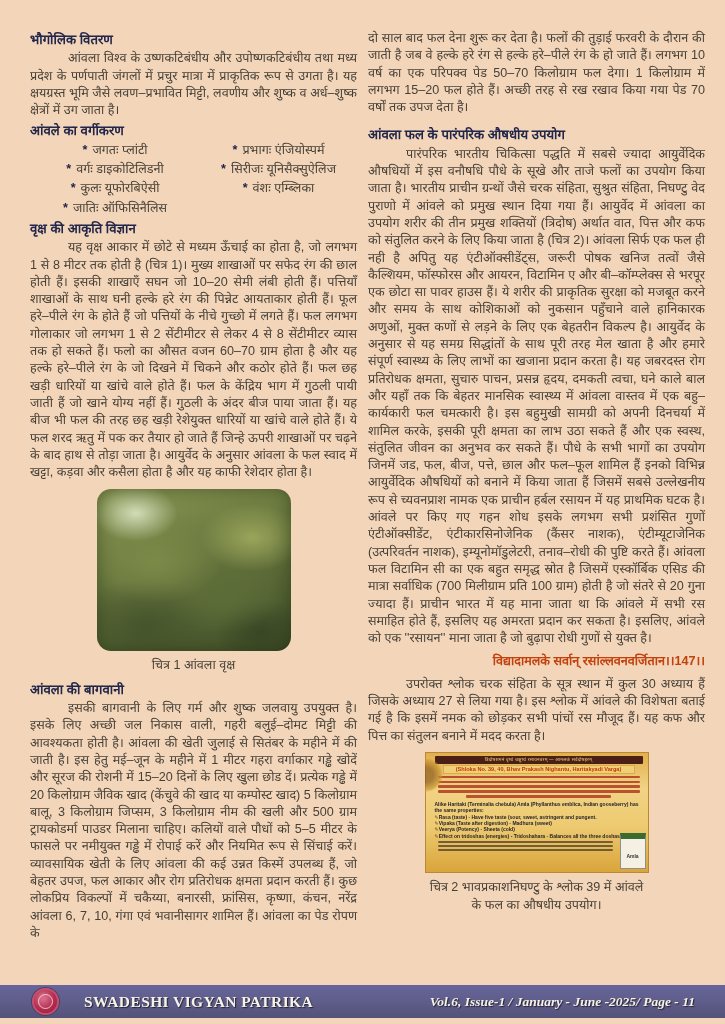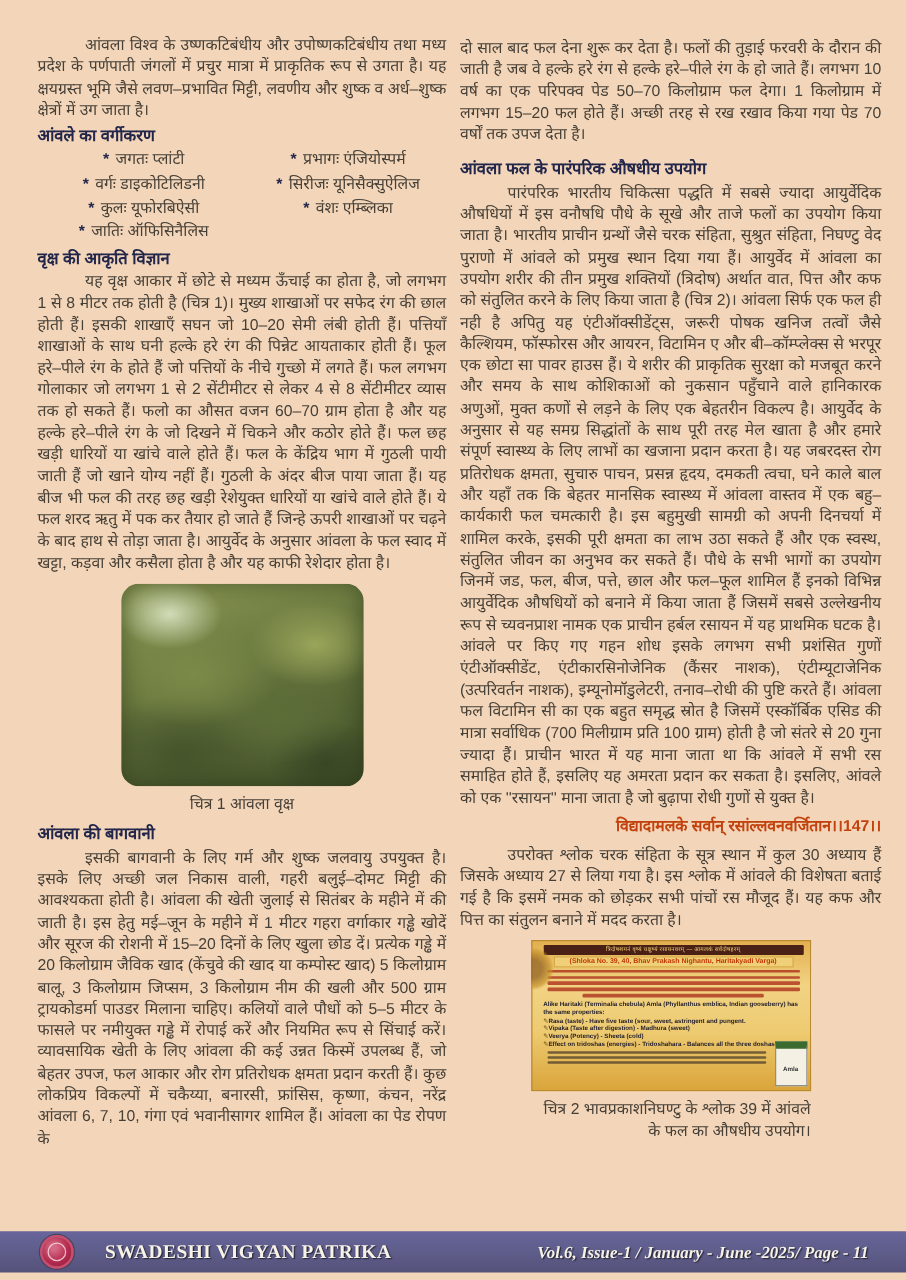--- a/index.html
+++ b/index.html
@@ -38,21 +38,21 @@
       radial-gradient(60px 40px at 20% 15%,rgba(230,240,210,.8),rgba(230,240,210,0) 70%),
       radial-gradient(70px 45px at 80% 30%,#9aa55a,rgba(154,165,90,0) 75%),
       radial-gradient(90px 55px at 30% 45%,#7c8a48,rgba(124,138,72,0) 75%),
       radial-gradient(80px 50px at 65% 65%,#5d6d38,rgba(93,109,56,0) 75%),
       radial-gradient(100px 60px at 25% 85%,#46542c,rgba(70,84,44,0) 80%),
       radial-gradient(60px 40px at 85% 88%,#3a4726,rgba(58,71,38,0) 80%),
       linear-gradient(160deg,#8d9a55 0%,#6b7a40 40%,#414f28 100%);
     box-shadow:inset 0 0 18px rgba(20,30,10,.45);
   }
   .caption{text-align:center;margin-top:6px;}
-  .caption2{text-align:right;margin-top:5px;line-height:18px;}
+  .caption2{text-align:center;margin-top:5px;line-height:18px;}
   
   .fig2{margin:7px auto 0 auto;width:224px;}
   .card{
     position:relative;width:224px;height:121px;overflow:hidden;
     background:linear-gradient(180deg,#e2ae4d 0%,#f1d383 30%,#eecb72 60%,#d9a43a 100%);
     box-shadow:0 0 0 1px #b98a33 inset;
     padding:4px 6px 3px 10px;
   }
   .card:before{content:"";position:absolute;left:-16px;top:6px;width:34px;height:34px;border-radius:50%;
     background:radial-gradient(circle,#8a5a1d 30%,#c9962f 60%,rgba(201,150,47,0) 72%);opacity:.7;}
@@ -99,20 +99,21 @@
     font-style:italic;font-weight:bold;font-size:13.5px;
     color:var(--footer-text);text-shadow:1px 1px 1px rgba(20,20,30,.8);
   }
 </style>
 </head>
 <body>
 
 <div class="page">
 
   <div class="col col-left">
+    <div class="h">भौगोलिक वितरण</div>
     <div class="p">आंवला विश्व के उष्णकटिबंधीय और उपोष्णकटिबंधीय तथा मध्य प्रदेश के पर्णपाती जंगलों में प्रचुर मात्रा में प्राकृतिक रूप से उगता है। यह क्षयग्रस्त भूमि जैसे लवण–प्रभावित मिट्टी, लवणीय और शुष्क व अर्ध–शुष्क क्षेत्रों में उग जाता है।</div>
 
     <div class="h">आंवले का वर्गीकरण</div>
     <div class="cls">
       <div class="cls-item"><span class="star">*</span><span>जगतः प्लांटी</span></div>
       <div class="cls-item"><span class="star">*</span><span>प्रभागः एंजियोस्पर्म</span></div>
       <div class="cls-item"><span class="star">*</span><span>वर्गः डाइकोटिलिडनी</span></div>
       <div class="cls-item"><span class="star">*</span><span>सिरीजः यूनिसैक्सुऐलिज</span></div>
       <div class="cls-item"><span class="star">*</span><span>कुलः यूफोरबिऐसी</span></div>
       <div class="cls-item"><span class="star">*</span><span>वंशः एम्ब्लिका</span></div>

